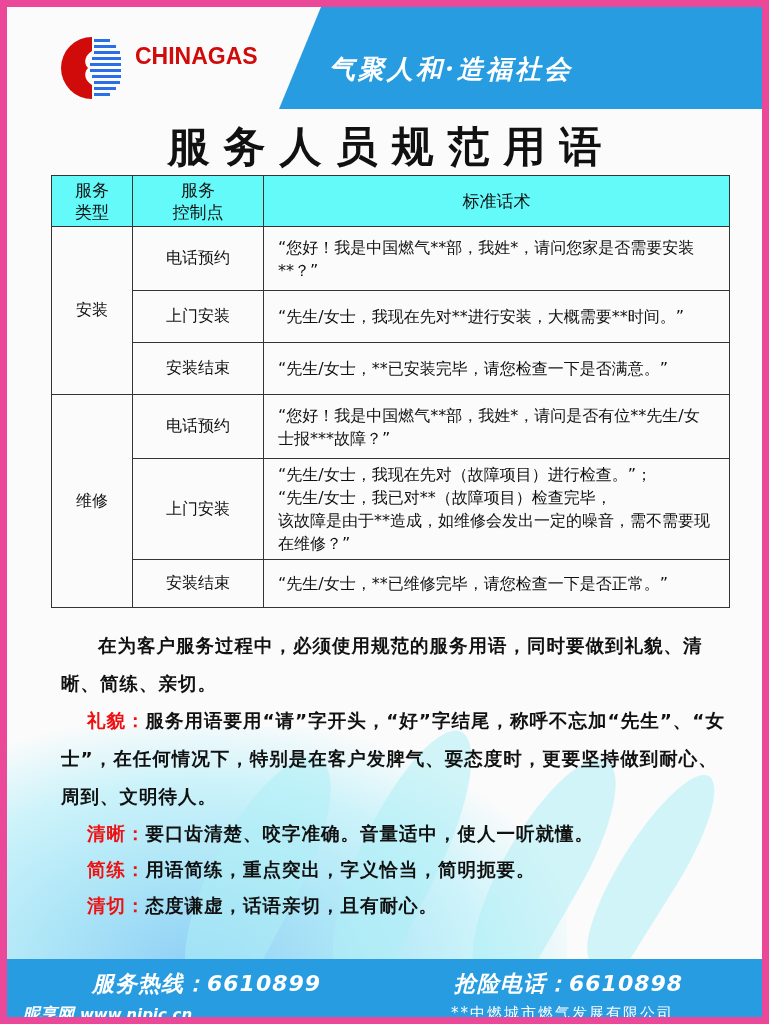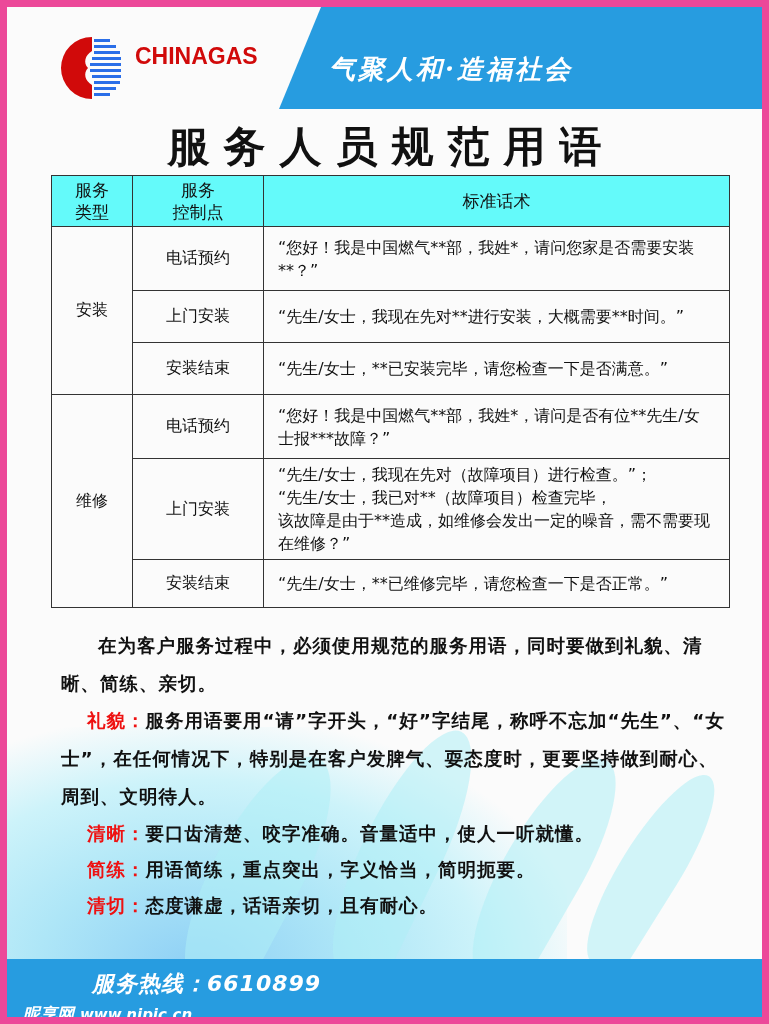--- a/index.html
+++ b/index.html
@@ -191,18 +191,20 @@
   </div>
   <div class="para" style="top:844px; text-indent:1.4em;">
     <span class="red">简练：</span><span>用语简练，重点突出，字义恰当，简明扼要。</span>
   </div>
   <div class="para" style="top:880px; text-indent:1.4em;">
     <span class="red">清切：</span><span>态度谦虚，话语亲切，且有耐心。</span>
   </div>
 
   <div class="footer">
     <div class="hotline">服务热线：6610899</div>
+    <div class="emergency">抢险电话：6610898</div>
     <div class="watermark">
       <span>昵享网</span><span class="url">www.nipic.cn</span>
     </div>
+    <div class="company">**中燃城市燃气发展有限公司</div>
   </div>
 
 </div>
 
 </body></html>

